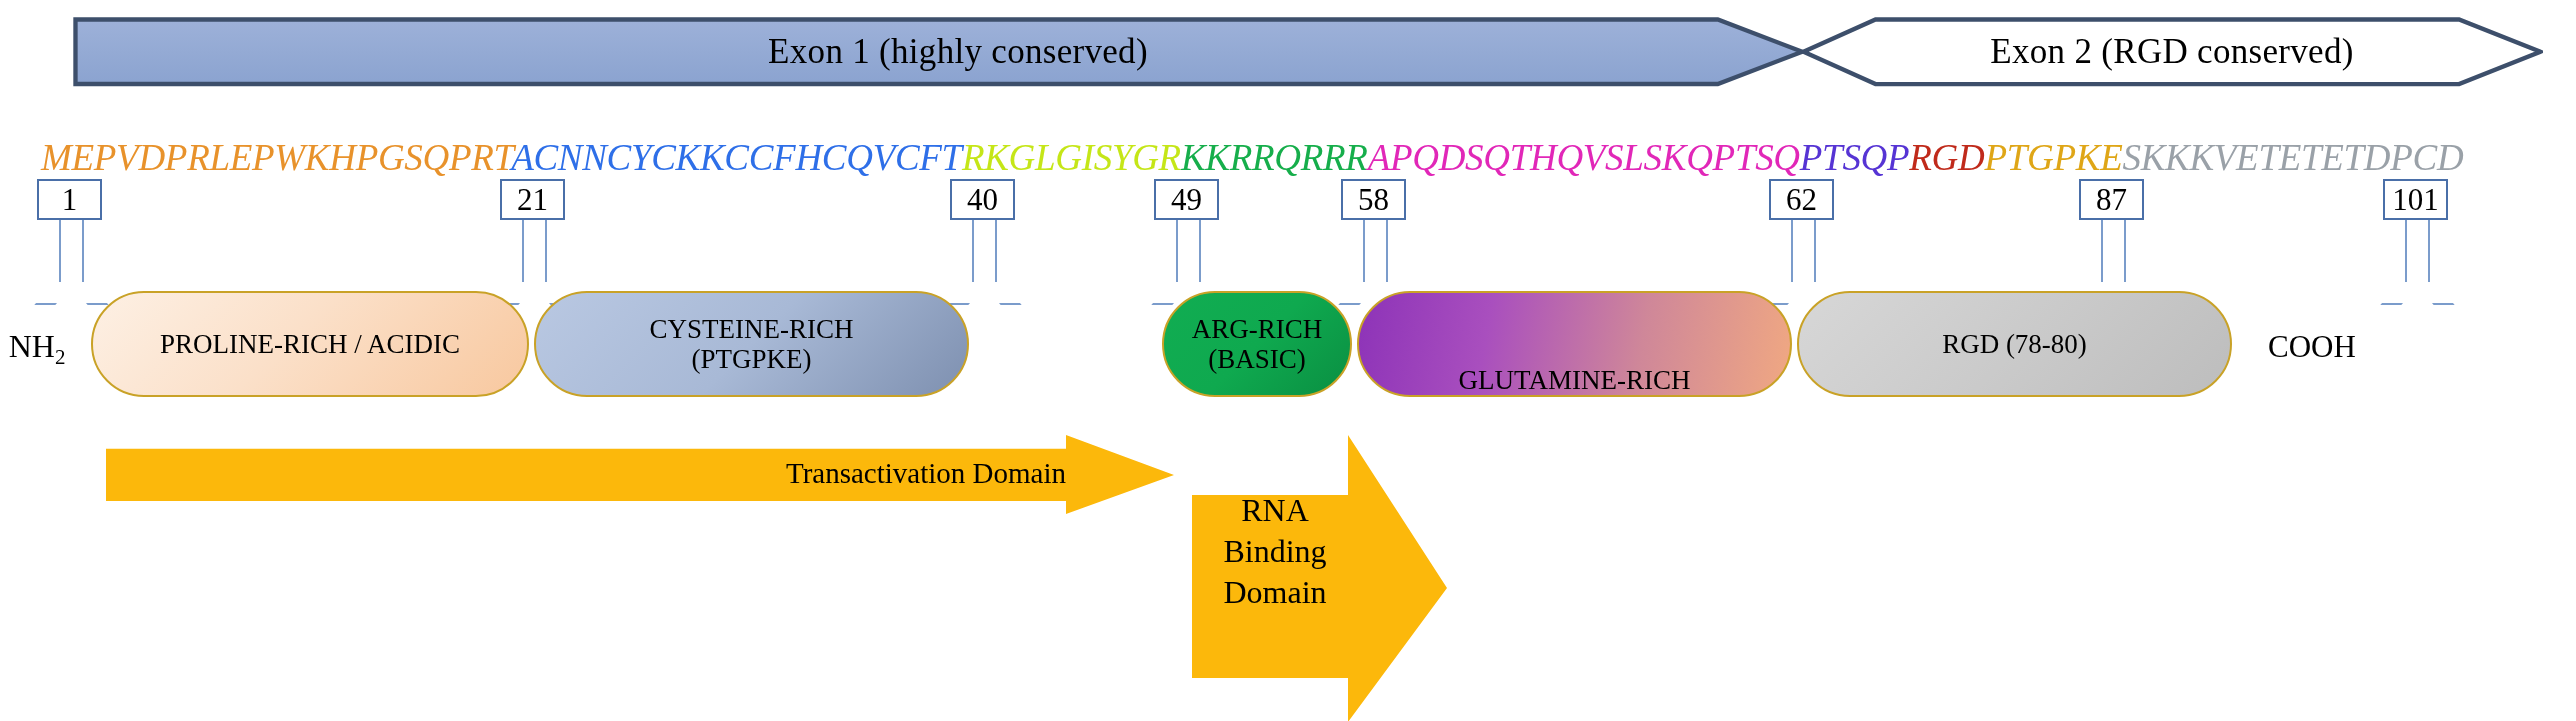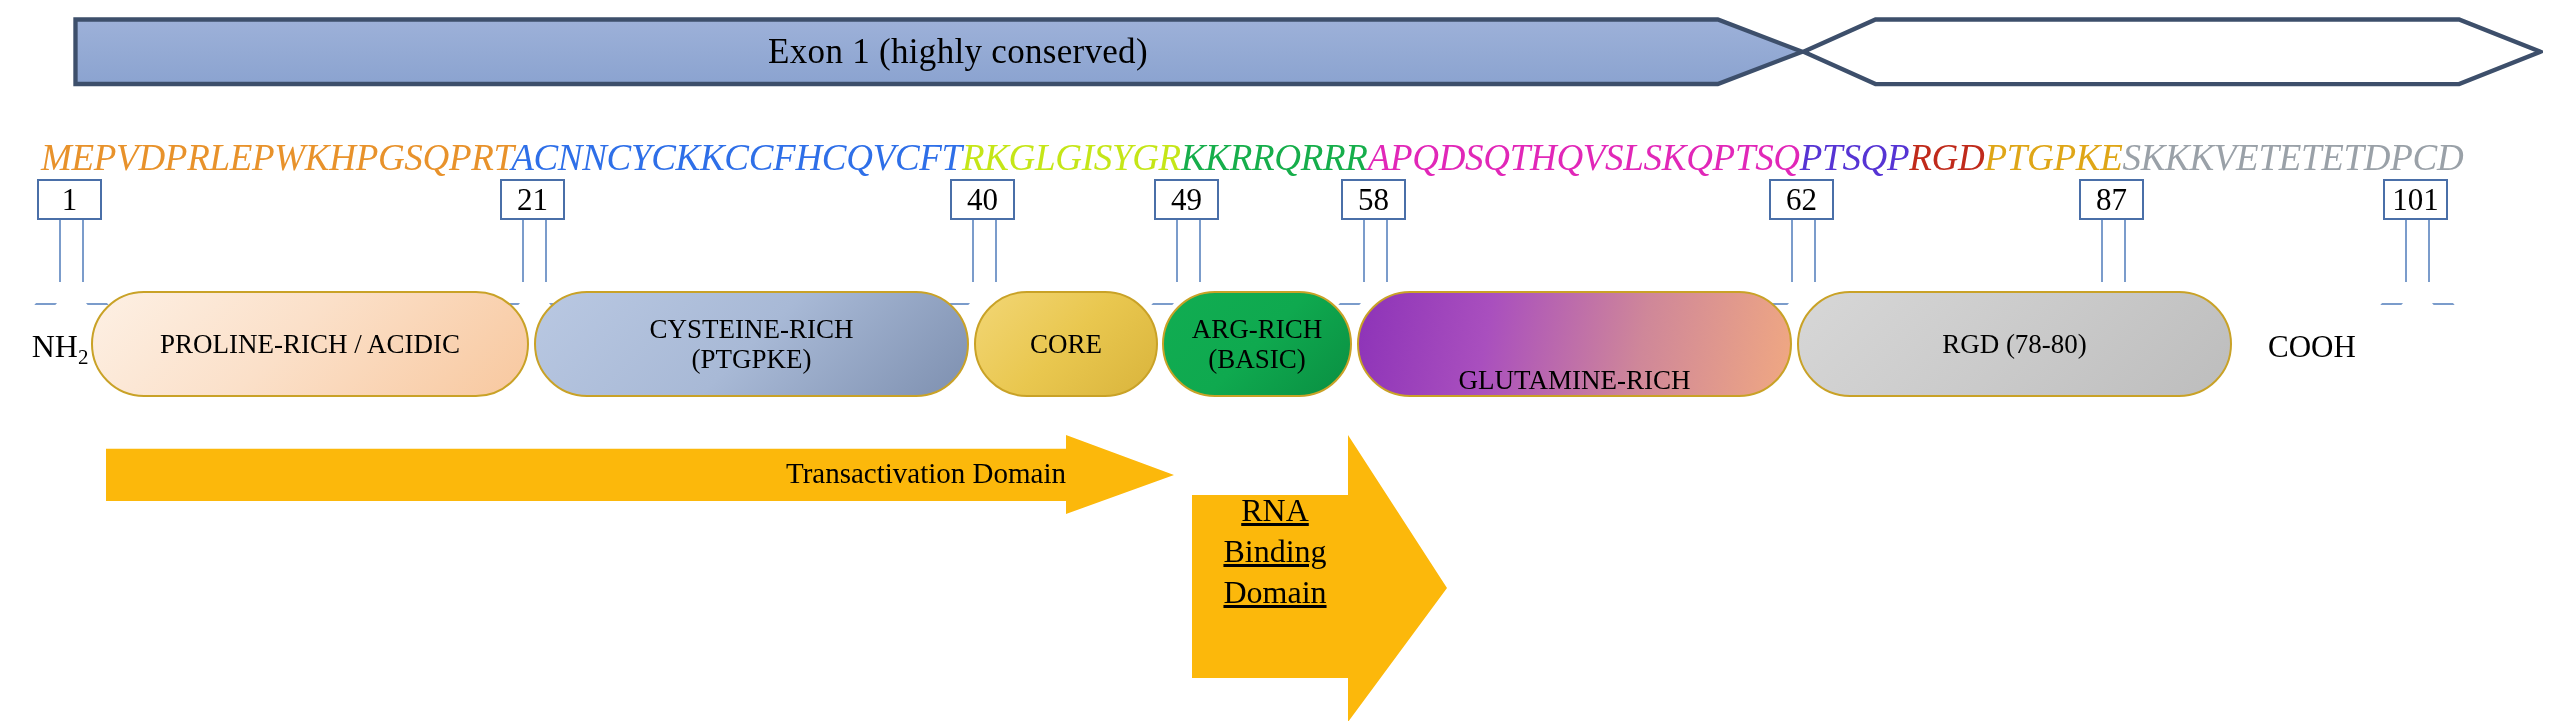--- a/index.html
+++ b/index.html
@@ -61,36 +61,36 @@
   #dom-core    {left:974px;width:184px;
       background:linear-gradient(135deg,#f2d675 0%,#e9c74f 50%,#d9b43c 100%);}
   #dom-arg     {left:1162px;width:190px;
       background:linear-gradient(135deg,#11ad52 0%,#0fa94f 50%,#0a8f42 100%);}
   #dom-glut    {left:1357px;width:435px;
       background:linear-gradient(100deg,#8d33b8 0%,#a94fbe 30%,#cf8799 65%,#f0a882 100%);justify-content:flex-end;}
   #dom-rgd     {left:1797px;width:435px;
       background:linear-gradient(135deg,#d7d7d7 0%,#c9c9c9 55%,#bdbdbd 100%);}
 
   
-  #nh2{position:absolute;left:8.7px;top:328px;font-size:32px;color:#000;margin-left:23px;}
+  #nh2{position:absolute;left:8.7px;top:328px;font-size:32px;color:#000;}
   #nh2 sub{font-size:21px;}
   #cooh{position:absolute;left:2248px;top:329px;font-size:31px;color:#000;margin-left:20px;}
 
   
   #tad-arrow{position:absolute;left:106px;top:435px;width:1068px;height:79px;
              background:#FCB80B;
              clip-path:polygon(0 13.7px,960px 13.7px,960px 0,1068px 40px,960px 79px,960px 66px,0 66px);}
   #tad-label{position:absolute;left:106px;top:457px;width:960px;
              text-align:right;font-size:29px;color:#000;z-index:4;}
 
   #rbd-arrow{position:absolute;left:1192px;top:435px;width:255px;height:287px;
              background:#FCB80B;
              clip-path:polygon(0 60px,156px 60px,156px 0,255px 153px,156px 287px,156px 243px,0 243px);}
   #rbd-label{position:absolute;left:1192px;top:490px;width:166px;text-align:center;
-             font-size:32px;color:#000;line-height:1.28;z-index:4;text-decoration:underline;}
+             font-size:32px;color:#000;line-height:1.28;z-index:4;}
   #rbd-label span{display:block;}
 </style>
 </head>
 <body>
 
 <div id="exon-row">
 
   <div class="exon-arrow" id="exon1">
     <svg class="exon-shape" viewBox="0 0 2790 112" preserveAspectRatio="none">
       <defs>
@@ -102,20 +102,21 @@
       </defs>
       <polygon points="4,4 2650,4 2786,56 2650,108 4,108" fill="url(#g1)" stroke="#3d4f6b" stroke-width="7"></polygon>
     </svg>
     <div class="exon-label">Exon 1 (highly conserved)</div>
   </div>
 
   <div class="exon-arrow" id="exon2">
     <svg class="exon-shape" viewBox="0 0 1195 112" preserveAspectRatio="none">
       <polygon points="4,56 120,4 1060,4 1191,56 1060,108 120,108" fill="#ffffff" stroke="#3d4f6b" stroke-width="7"></polygon>
     </svg>
+    <div class="exon-label">Exon 2 (RGD conserved)</div>
   </div>
 </div>
 
 <div id="sequence-row">
   <div id="sequence-inner"><span class="seq" style="color: rgb(232, 146, 43);">MEPVDPRLEPWKHPGSQPRT</span><span class="seq" style="color: rgb(46, 111, 232);">ACNNCYCKKCCFHCQVCFT</span><span class="seq" style="color: rgb(197, 230, 23);">RKGLGISYGR</span><span class="seq" style="color: rgb(22, 174, 75);">KKRRQRRR</span><span class="seq" style="color: rgb(225, 39, 184);">APQDSQTHQVSLSKQPTSQ</span><span class="seq" style="color: rgb(86, 52, 212);">PTSQP</span><span class="seq" style="color: rgb(192, 42, 27);">RGD</span><span class="seq" style="color: rgb(223, 166, 23);">PTGPKE</span><span class="seq" style="color: rgb(154, 161, 168);">SKKKVETETETDPCD</span></div>
 </div>
 
 <div id="markers-layer">
     <div class="marker" style="left: 37px; top: 179px;">
       <div class="box">1</div>
@@ -160,23 +161,20 @@
   </div>
 
 <div id="domain-row">
   <div class="domain" id="dom-proline">
       <span>PROLINE-RICH / ACIDIC</span>
     </div>
   <div class="domain" id="dom-cysteine">
       <span>CYSTEINE-RICH</span>
       <span>(PTGPKE)</span>
     </div>
-  <div class="domain" id="dom-core">
-      <span>CORE</span>
-    </div>
   <div class="domain" id="dom-arg">
       <span>ARG-RICH</span>
       <span>(BASIC)</span>
     </div>
   <div class="domain" id="dom-glut">
       <span>GLUTAMINE-RICH</span>
     </div>
   <div class="domain" id="dom-rgd">
       <span>RGD (78-80)</span>
     </div>

